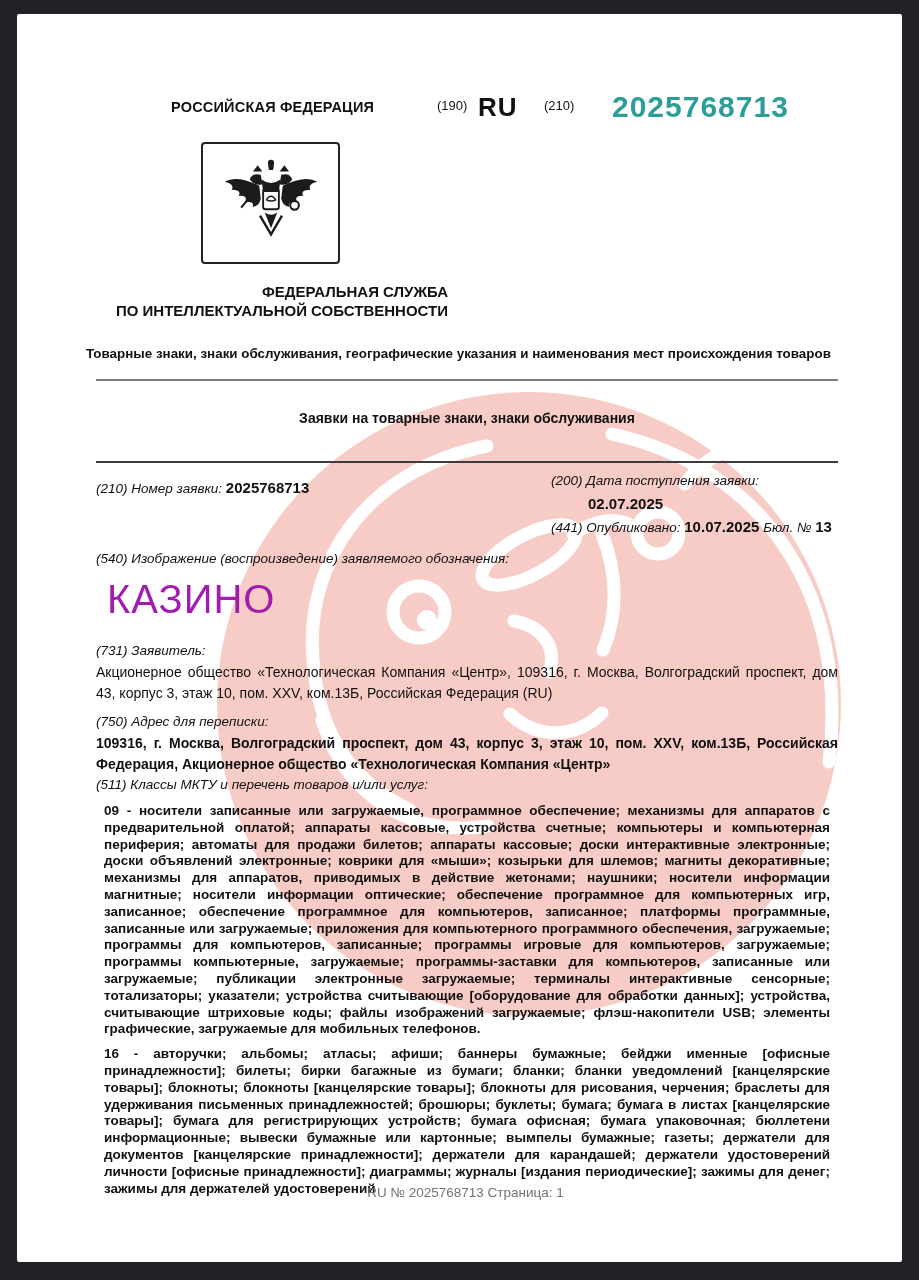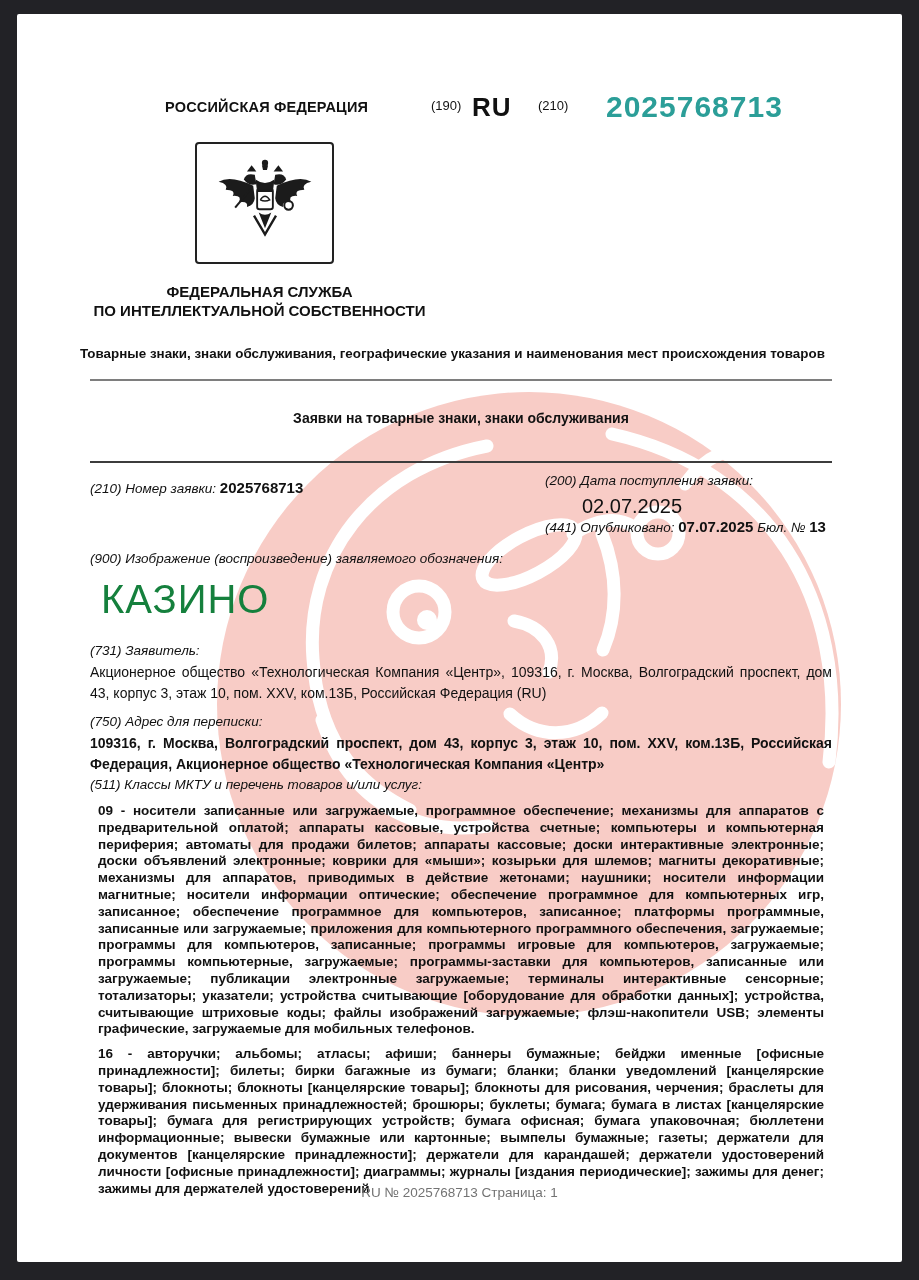--- a/index.html
+++ b/index.html
@@ -12,49 +12,49 @@
     overflow:hidden;
   }
   .page{
     position:absolute;left:17px;top:14px;
     width:885px;height:1248px;
     background:#ffffff;
     border-radius:2px;
     overflow:hidden;
   }
   .wm{position:absolute;left:0;top:0;z-index:0;pointer-events:none;}
-  .content{position:absolute;left:0;top:0;width:885px;height:995px;z-index:1;}
+  .content{position:absolute;left:6px;top:0;width:885px;height:995px;z-index:1;}
   .abs{position:absolute;}
   .i{font-style:italic;}
 
   .country{left:148px;top:85px;font-size:14.5px;font-weight:bold;letter-spacing:.2px;}
   .code190{left:414px;top:84px;font-size:13px;}
   .ru{left:455px;top:78px;font-size:26px;font-weight:bold;letter-spacing:1px;}
   .code210{left:521px;top:84px;font-size:13px;}
   .appnum{left:589px;top:76px;font-size:30px;font-weight:bold;letter-spacing:1px;}
 
   .emblem-box{left:178px;top:128px;width:135px;height:118px;border:2px solid #222;
     border-radius:4px;display:flex;align-items:center;justify-content:center;background:#fff;}
-  .office{left:60px;top:268px;width:365px;text-align:center;font-size:15px;font-weight:bold;line-height:19px;}
+  .office{left:60px;top:268px;width:365px;text-align:right;font-size:15px;font-weight:bold;line-height:19px;}
   .doctype{left:63px;top:316px;width:762px;font-size:13.4px;font-weight:bold;white-space:nowrap;margin-top:16px;}
 
   .rule{height:2px;background:#7e7e7e;}
   .rule1{left:73px;top:365px;width:742px;}
   .rule2{left:73px;top:447px;width:742px;background:#3c3c3c;height:1.6px;}
 
   .sectitle{left:73px;top:396px;width:742px;text-align:center;font-size:14px;font-weight:bold;}
 
   .row210{left:73px;top:465px;font-size:13.5px;}
   .val{font-weight:bold;font-style:normal;font-size:15px;}
   .rcol-1{left:528px;top:459px;font-size:13.5px;}
-  .rcol-2{left:565px;top:481px;font-size:20px;font-weight:normal;}
+  .rcol-2{left:565px;top:481px;font-size:15px;font-weight:bold;}
   .rcol-3{left:528px;top:504px;font-size:13.5px;}
 
   .f540{left:73px;top:537px;font-size:13.5px;}
-  .mark{left:84px;top:563px;font-size:40px;color:#15803d;letter-spacing:1px;}
+  .mark{left:84px;top:563px;font-size:40px;color:#a21caf;letter-spacing:1px;}
 
   .f731l{left:73px;top:629px;font-size:13.5px;}
   .f731v{left:73px;top:648px;width:742px;font-size:14px;font-weight:normal;line-height:21px;text-align:justify;}
   .f750l{left:73px;top:700px;font-size:13.5px;}
   .f750v{left:73px;top:719px;width:742px;font-size:14px;font-weight:bold;line-height:21px;text-align:justify;}
   .f511l{left:73px;top:763px;font-size:13.5px;}
   .goods{left:73px;top:781px;width:742px;font-size:13.5px;font-weight:bold;line-height:16.8px;text-align:justify;}
   .goods p{margin:8px;}
 
   .footer{left:0;top:1171px;width:885px;text-align:center;font-size:13.5px;color:#737373;}
@@ -132,27 +132,27 @@
     </div>
 
     <div class="abs rcol-1">
       <span class="i">(200)</span>
       <span class="i">Дата поступления заявки:</span>
     </div>
     <div class="abs rcol-2">02.07.2025</div>
     <div class="abs rcol-3">
       <span class="i">(441)</span>
       <span class="i">Опубликовано:</span>
-      <span class="val">07.07.2025</span>
+      <span class="val">10.07.2025</span>
       <span class="i">Бюл. №</span>
       <span class="val">13</span>
     </div>
 
     <div class="abs f540">
-      <span class="i">(900)</span>
+      <span class="i">(540)</span>
       <span class="i">Изображение (воспроизведение) заявляемого обозначения:</span>
     </div>
     <div class="abs mark">КАЗИНО</div>
 
     <div class="abs f731l">
       <span class="i">(731)</span>
       <span class="i">Заявитель:</span>
     </div>
     <div class="abs f731v">Акционерное общество «Технологическая Компания «Центр», 109316, г. Москва, Волгоградский проспект, дом 43, корпус 3, этаж 10, пом. XXV, ком.13Б, Российская Федерация (RU)</div>
 

